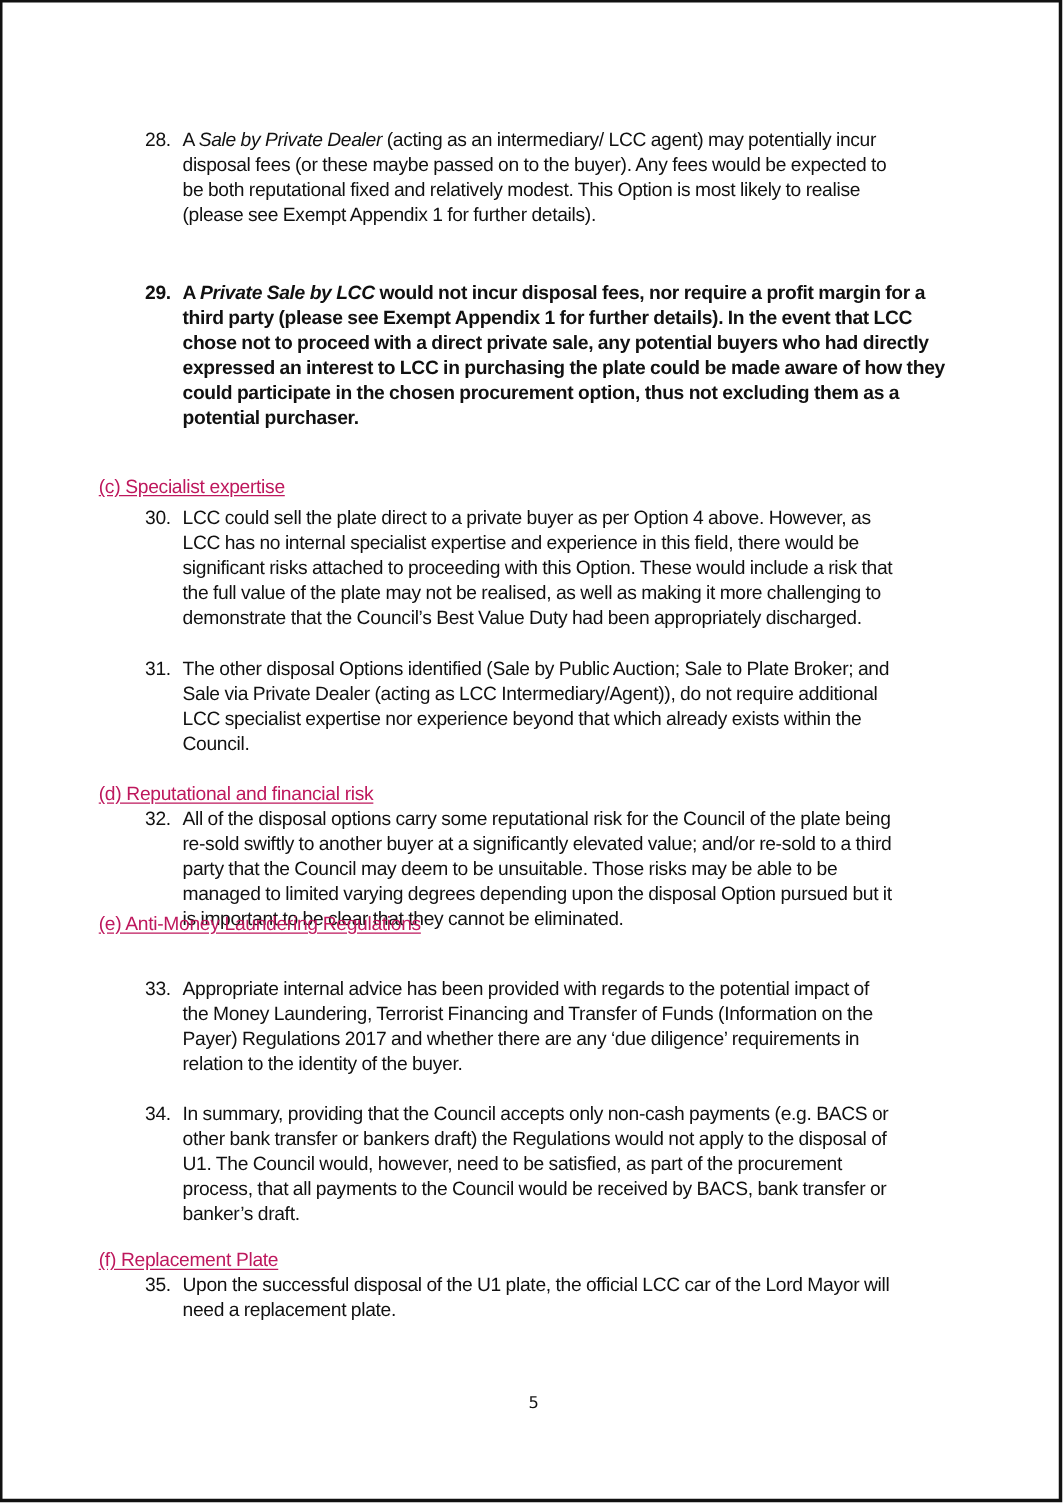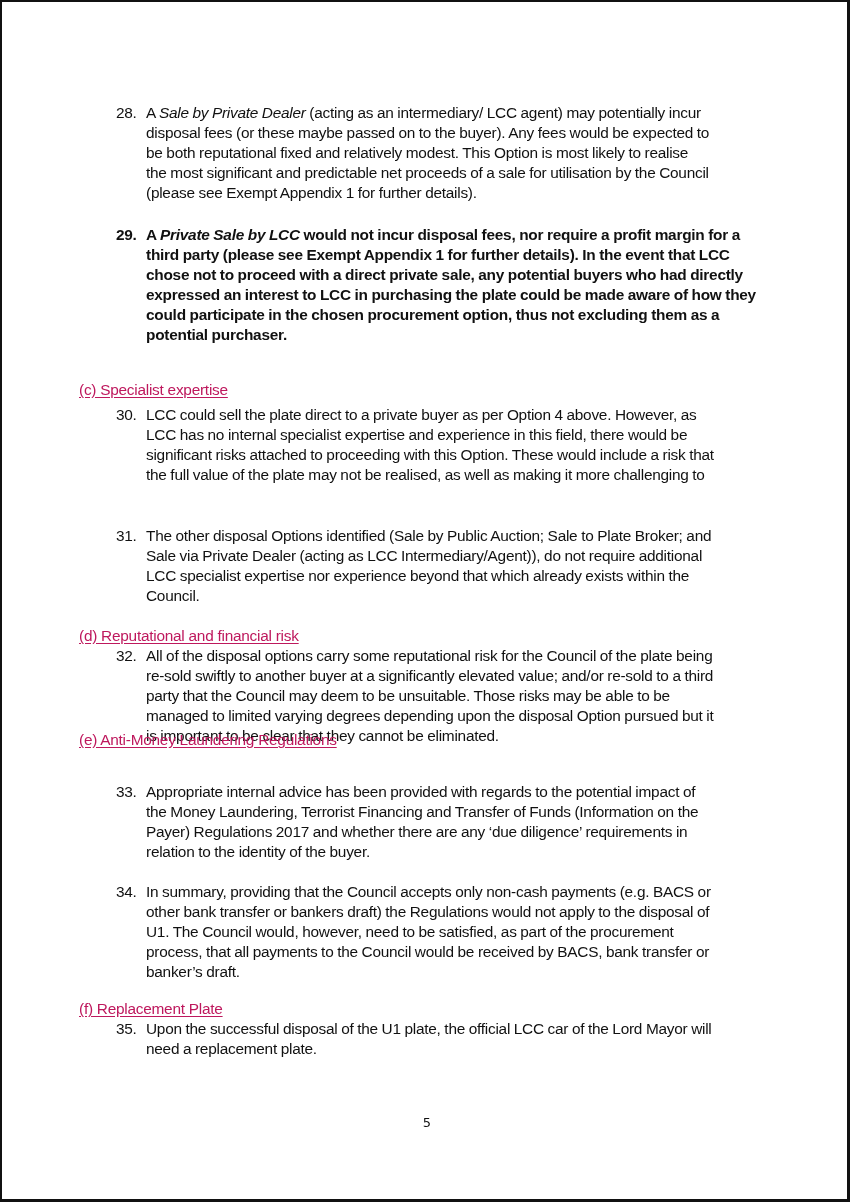--- a/index.html
+++ b/index.html
@@ -81,21 +81,20 @@
 
 <div class="page">
 
   <div class="block" style="top:101px;">
     <div class="item">
       <span class="num">28.</span>
       <div class="body">
         <span class="line"><span>A </span><em>Sale by Private Dealer</em><span> (acting as an intermediary/ LCC agent) may potentially incur</span></span>
         <span class="line">disposal fees (or these maybe passed on to the buyer). Any fees would be expected to</span>
         <span class="line">be both reputational fixed and relatively modest. This Option is most likely to realise</span>
-        <span class="line">the most significant and predictable net proceeds of a sale for utilisation by the Council</span>
         <span class="line">(please see Exempt Appendix 1 for further details).</span>
       </div>
     </div>
   </div>
 
   <div class="block" style="top:223px;font-weight:bold;">
     <div class="item">
       <span class="num">29.</span>
       <div class="body">
         <span class="line"><span>A </span><em>Private Sale by LCC</em><span> would not incur disposal fees, nor require a profit margin for a</span></span>
@@ -111,20 +110,21 @@
   <div class="heading" style="top:378px;">(c) Specialist expertise</div>
 
   <div class="block" style="top:403px;">
     <div class="item">
       <span class="num">30.</span>
       <div class="body">
         <span class="line">LCC could sell the plate direct to a private buyer as per Option 4 above. However, as</span>
         <span class="line">LCC has no internal specialist expertise and experience in this field, there would be</span>
         <span class="line">significant risks attached to proceeding with this Option. These would include a risk that</span>
         <span class="line">the full value of the plate may not be realised, as well as making it more challenging to</span>
+        <span class="line">demonstrate that the Council’s Best Value Duty had been appropriately discharged.</span>
       </div>
     </div>
   </div>
 
   <div class="block" style="top:524px;">
     <div class="item">
       <span class="num">31.</span>
       <div class="body">
         <span class="line">The other disposal Options identified (Sale by Public Auction; Sale to Plate Broker; and</span>
         <span class="line">Sale via Private Dealer (acting as LCC Intermediary/Agent)), do not require additional</span>

